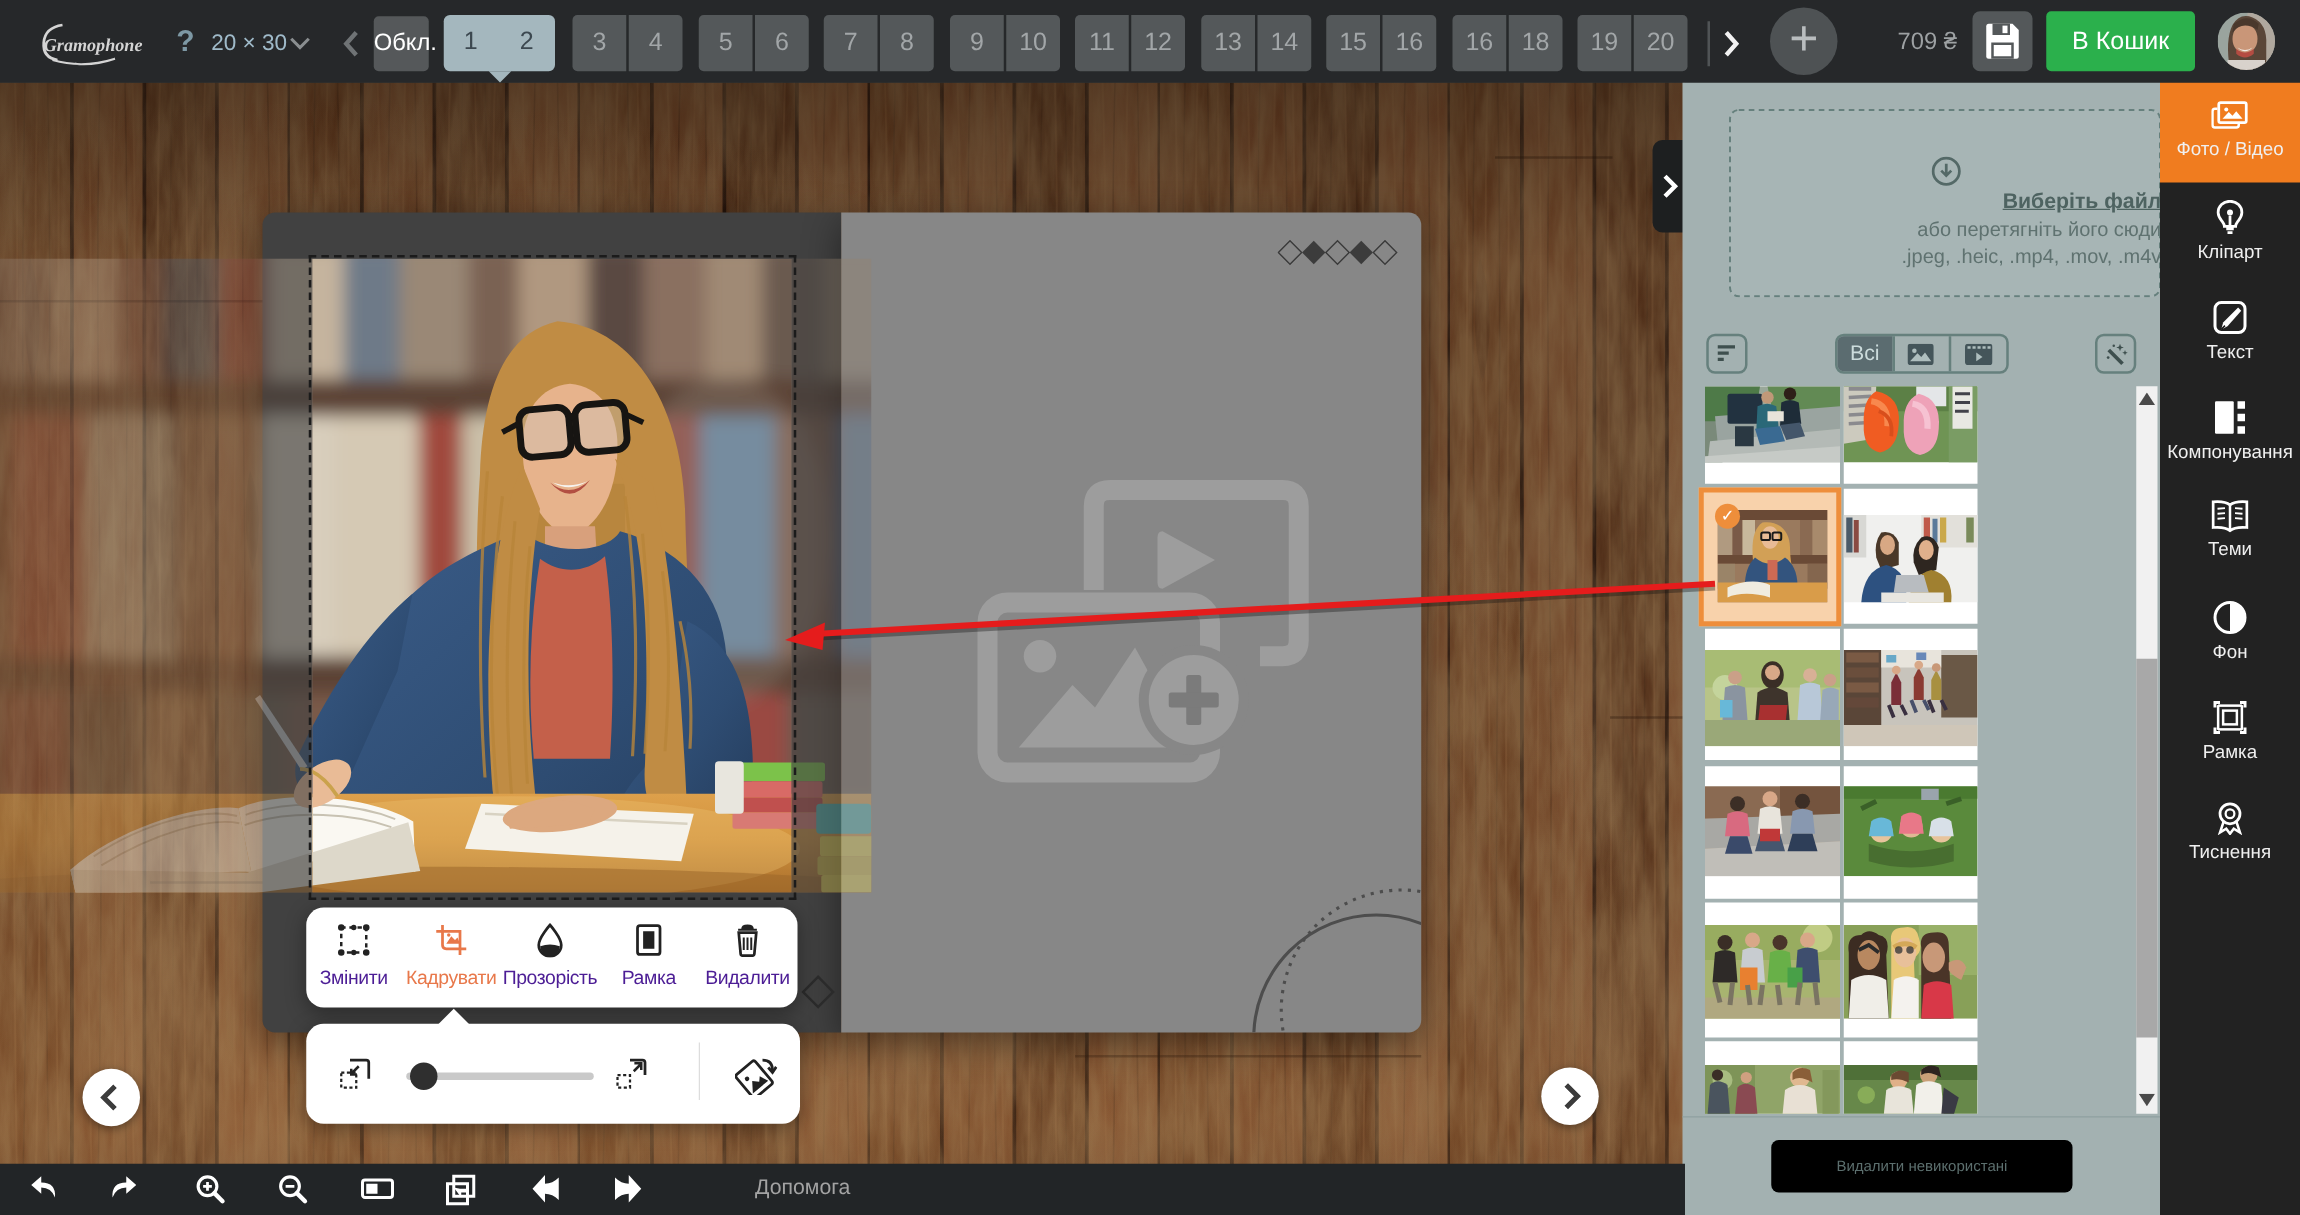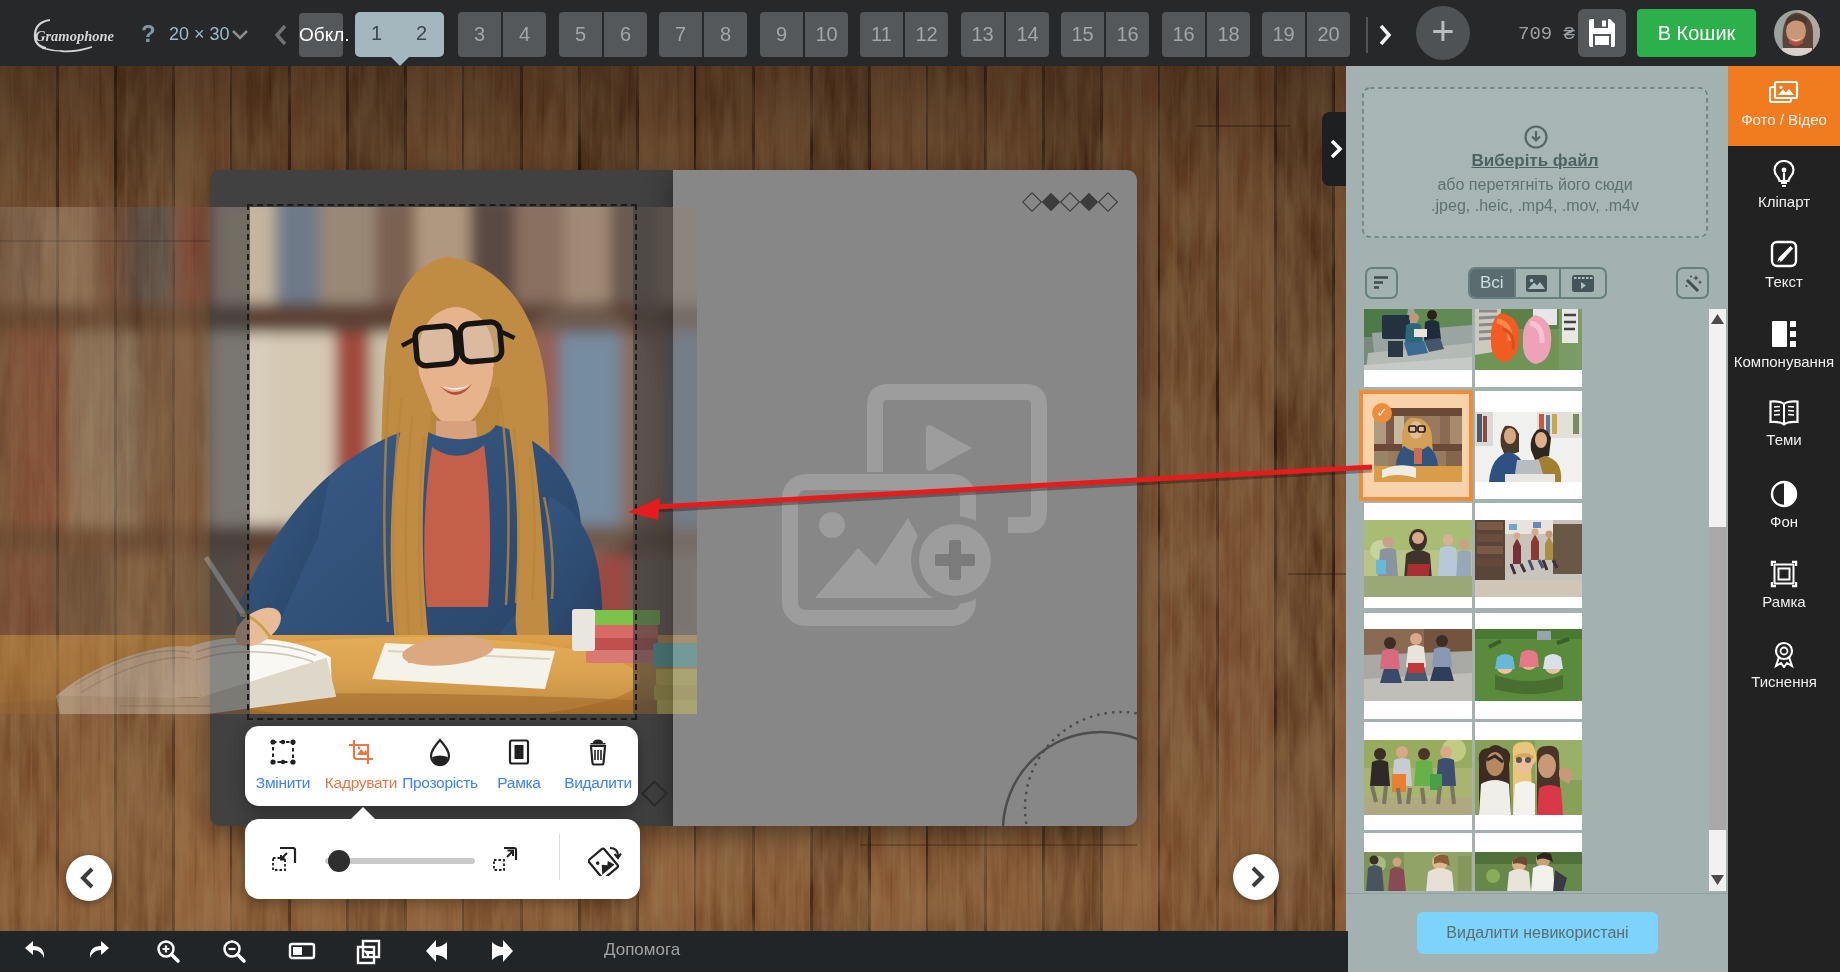--- a/index.html
+++ b/index.html
@@ -16,21 +16,21 @@
   #pgsel { position:absolute; left:355px; top:12px; width:89px; height:45px; background:#a4b7be; border-radius:5px; color:#3c4850; font-size:20px; }
   #pgsel .n1 { position:absolute; left:16px; top:10px; }
   #pgsel .n2 { position:absolute; right:17px; top:10px; }
   #pgsel .tri { position:absolute; left:36px; top:45px; width:0; height:0; border-left:9px solid transparent; border-right:9px solid transparent; border-top:9px solid #a4b7be; }
   .pgpair { position:absolute; top:12px; width:88px; height:45px; display:flex; gap:2px; }
   .pgpair div { flex:1; background:#54585a; border-radius:4px; color:#a2a6a8; font-size:20px; text-align:center; line-height:45px; }
   .pgpair div:first-child { border-top-right-radius:0; border-bottom-right-radius:0; }
   .pgpair div:last-child { border-top-left-radius:0; border-bottom-left-radius:0; }
   #pg-sep { position:absolute; left:1366px; top:17px; width:2px; height:36px; background:#505456; }
   #btn-plus { position:absolute; left:1416px; top:6px; width:54px; height:54px; border-radius:50%; background:#4e5254; color:#b9bdbf; font-size:40px; font-weight:300; text-align:center; line-height:50px; }
-  #price { position:absolute; left:1518px; top:23px; color:#9da1a3; font-size:19px;font-family:Liberation Mono, monospace; }
+  #price { position:absolute; left:1518px; top:23px; color:#9da1a3; font-size:19px; }
   #btn-save { position:absolute; left:1578px; top:9px; width:48px; height:48px; background:#54585a; border-radius:6px; }
   #btn-cart { position:absolute; left:1637px; top:9px; width:119px; height:48px; background:#2bb04c; border-radius:4px; color:#fff; font-size:20px; text-align:center; line-height:48px; }
   #avatar { position:absolute; left:1774px; top:10px; width:46px; height:46px; border-radius:50%; overflow:hidden; }
 
   
   #canvas { position:absolute; left:0; top:66px; width:1348px; height:906px; overflow:hidden; }
   #bottombar { position:absolute; left:0; top:931px; width:1348px; height:41px; background:#222527; z-index:25; }
   #bottombar svg { position:absolute; top:7px; }
   #help { position:absolute; left:604px; top:9px; color:#a3a3a3; font-size:17px; }
 
@@ -44,50 +44,50 @@
   #photo-ghost { position:absolute; left:-60px; top:141px; width:757px; height:507px; opacity:0.38; }
   #photo-full { position:absolute; left:-60px; top:141px; width:757px; height:507px; clip-path:inset(0 64px 0 310px); }
   #photo-dash { position:absolute; left:247px; top:138px; width:390px; height:516px; border:2px dashed #1b1b1b; }
   #handle-diamond { position:absolute; left:645px; top:718px; width:19px; height:19px; border:2px solid #2b2b2b; transform:rotate(45deg); }
 
   
   .ptool { position:absolute; background:#fff; border-radius:14px; box-shadow:0 4px 16px rgba(0,0,0,0.35); z-index:10; }
   #tool1 { left:245px; top:660px; width:393px; height:80px; }
   #tool2 { left:245px; top:753px; width:395px; height:80px; }
   #tool2 .tip { position:absolute; left:105px; top:-12px; width:0; height:0; border-left:13px solid transparent; border-right:13px solid transparent; border-bottom:13px solid #fff; }
-  .titem { position:absolute; top:12px; width:86px; text-align:center; color:#3b82f6; font-size:15.5px; letter-spacing:-0.3px; }
+  .titem { position:absolute; top:12px; width:86px; text-align:center; color:#4c1d95; font-size:15.5px; letter-spacing:-0.3px; }
   .titem svg { display:block; margin:0 auto 8px; }
   .torange { color:#e8784a; }
 
   .navcirc { position:absolute; width:46px; height:46px; background:#fff; border-radius:50%; box-shadow:0 2px 8px rgba(0,0,0,0.4); z-index:8; text-align:center; }
   #nav-l { left:66px; top:789px; }
   #nav-r { left:1233px; top:788px; }
 
   
   #panel { position:absolute; left:1346px; top:66px; width:382px; height:906px; background:#a3b1b1; z-index:20; }
-  #upload { position:absolute; left:16px; top:21px; width:346px; height:151px; border-radius:8px; background:rgba(255,255,255,0.05); text-align:center; color:#5f7270; }
+  #upload { position:absolute; left:37px; top:21px; width:346px; height:151px; border-radius:8px; background:rgba(255,255,255,0.05); text-align:right; color:#5f7270; }
   #upload .t1 { margin-top:64px; font-size:17px; font-weight:bold; text-decoration:underline; color:#4e6361; }
   #upload .t2 { margin-top:5px; font-size:16px; }
   #upload .t3 { margin-top:3px; font-size:16px; }
   #filters { position:absolute; left:0; top:201px; width:382px; height:32px; }
   .fbtn { position:absolute; border:2px solid #66807d; border-radius:7px; height:32px; }
   #seg { position:absolute; left:122px; top:0; width:139px; height:32px; border:2px solid #66807d; border-radius:7px; display:flex; }
   #seg .s { flex:1; position:relative; }
   #seg .s1 { background:#5b6c70; border-radius:5px 0 0 5px; color:#ccdcdc; font-size:17px; text-align:center; line-height:28px; }
   #seg .s2 { border-right:2px solid #66807d; border-left:2px solid #66807d; }
 
   #grid { position:absolute; left:0; top:243px; width:382px; height:582px; overflow:hidden; }
   .thumb { position:absolute; background:#fff; }
   .thumb svg { position:absolute; }
   #selthumb { position:absolute; left:13px; top:81px; width:114px; height:111px; background:#f8d2ab; border:4px solid #ee8e3b; }
   #selcheck { position:absolute; left:9px; top:9px; width:20px; height:20px; border-radius:50%; background:#ee8e3b; color:#fff; font-size:13px; text-align:center; line-height:20px; }
   #scrollbar { position:absolute; left:363px; top:243px; width:17px; height:582px; background:#f1f1f1; }
   #scrollbar .thumbbar { position:absolute; left:0px; top:218px; width:17px; height:303px; background:#a8a8a8; }
   #panel-bottom { position:absolute; left:0; top:827px; width:382px; height:79px; border-top:1px solid #8fa0a0; }
-  #delbtn { position:absolute; left:71px; top:18px; width:241px; height:42px; background:#7dd3fc; border-radius:6px; color:#5c6f6e; font-size:16px; text-align:center; line-height:42px; }
+  #delbtn { position:absolute; left:71px; top:18px; width:241px; height:42px; background:#000000; border-radius:6px; color:#5c6f6e; font-size:12px; text-align:center; line-height:42px; }
 
   
   #sidebar { position:absolute; left:1728px; top:0px; width:112px; height:972px; background:#222222; z-index:21; }
   .sitem { position:absolute; left:0; width:112px; height:80px; text-align:center; color:#f0f0f0; font-size:15px; }
   .sitem svg { display:block; margin:14px auto 5px; }
   .sitem.active { background:#f07c1f;text-align:center; }
 
   
   #redarrow { position:absolute; left:0; top:0; z-index:22; pointer-events:none; }
 </style>

